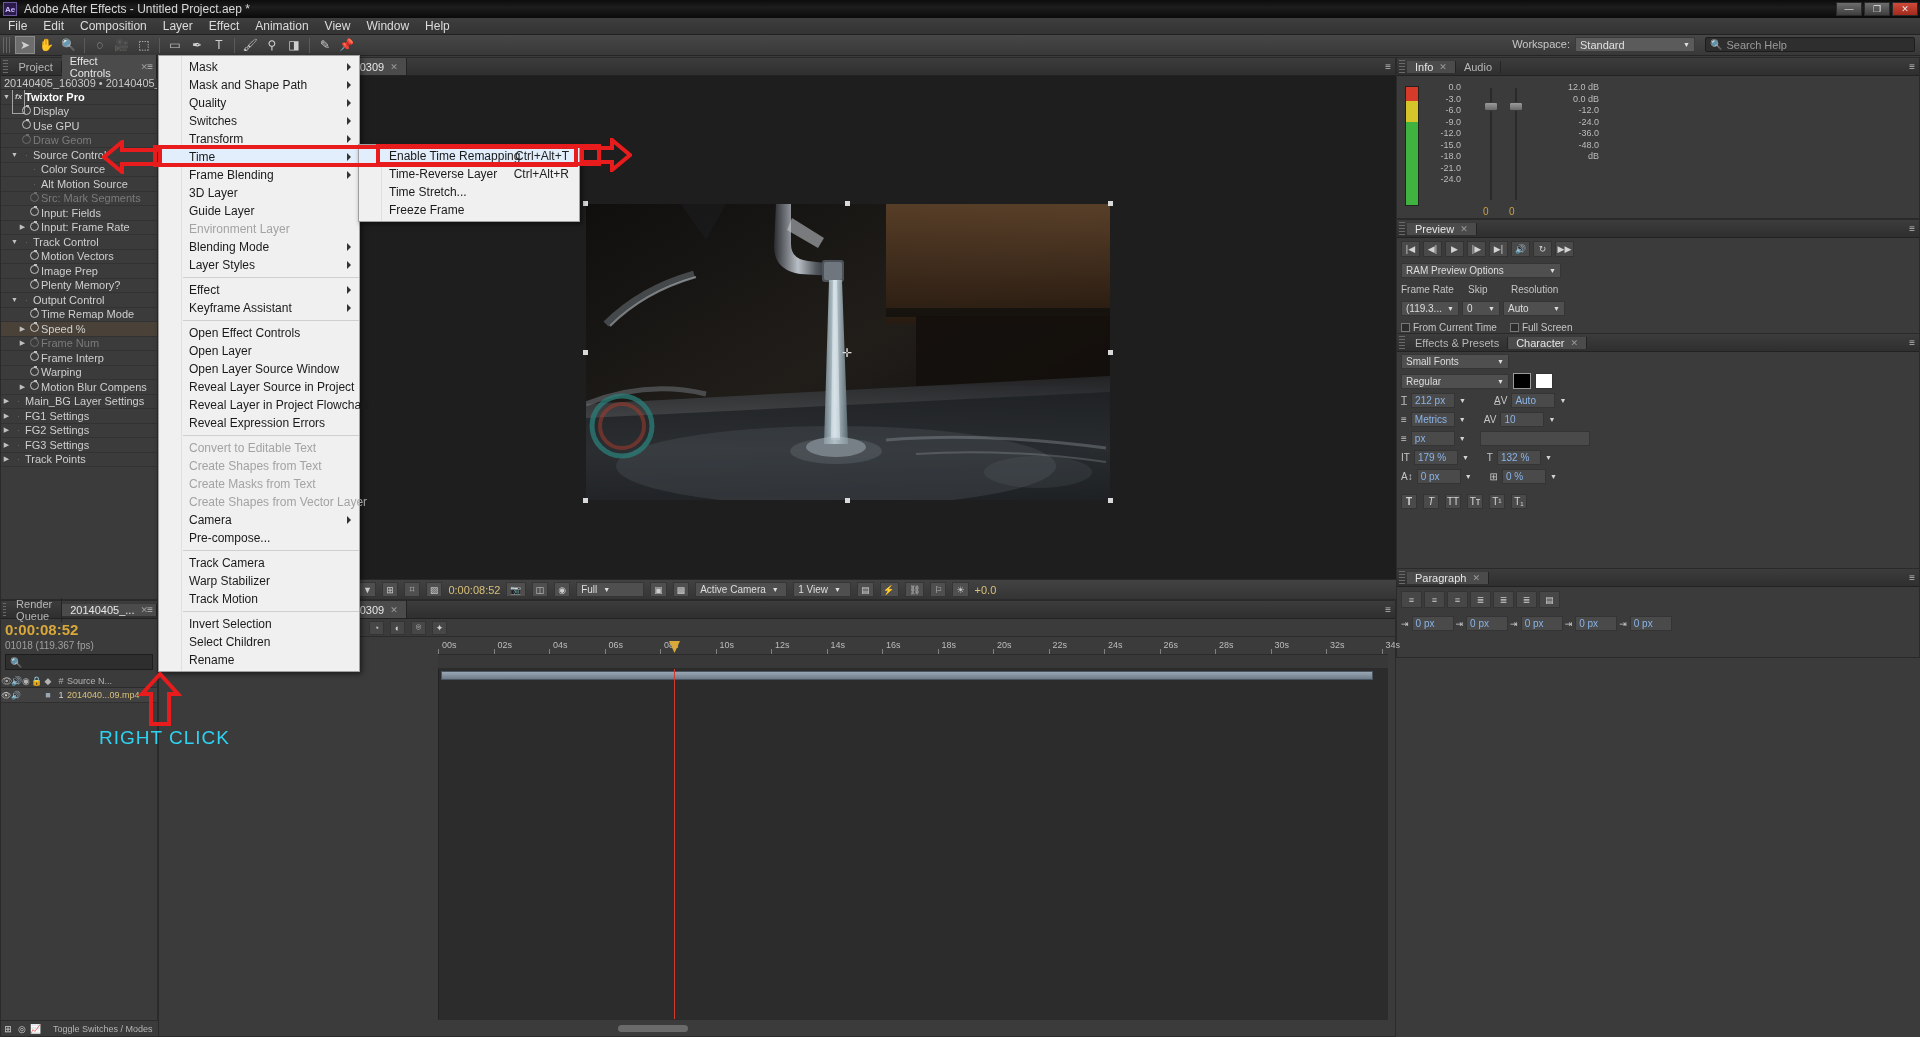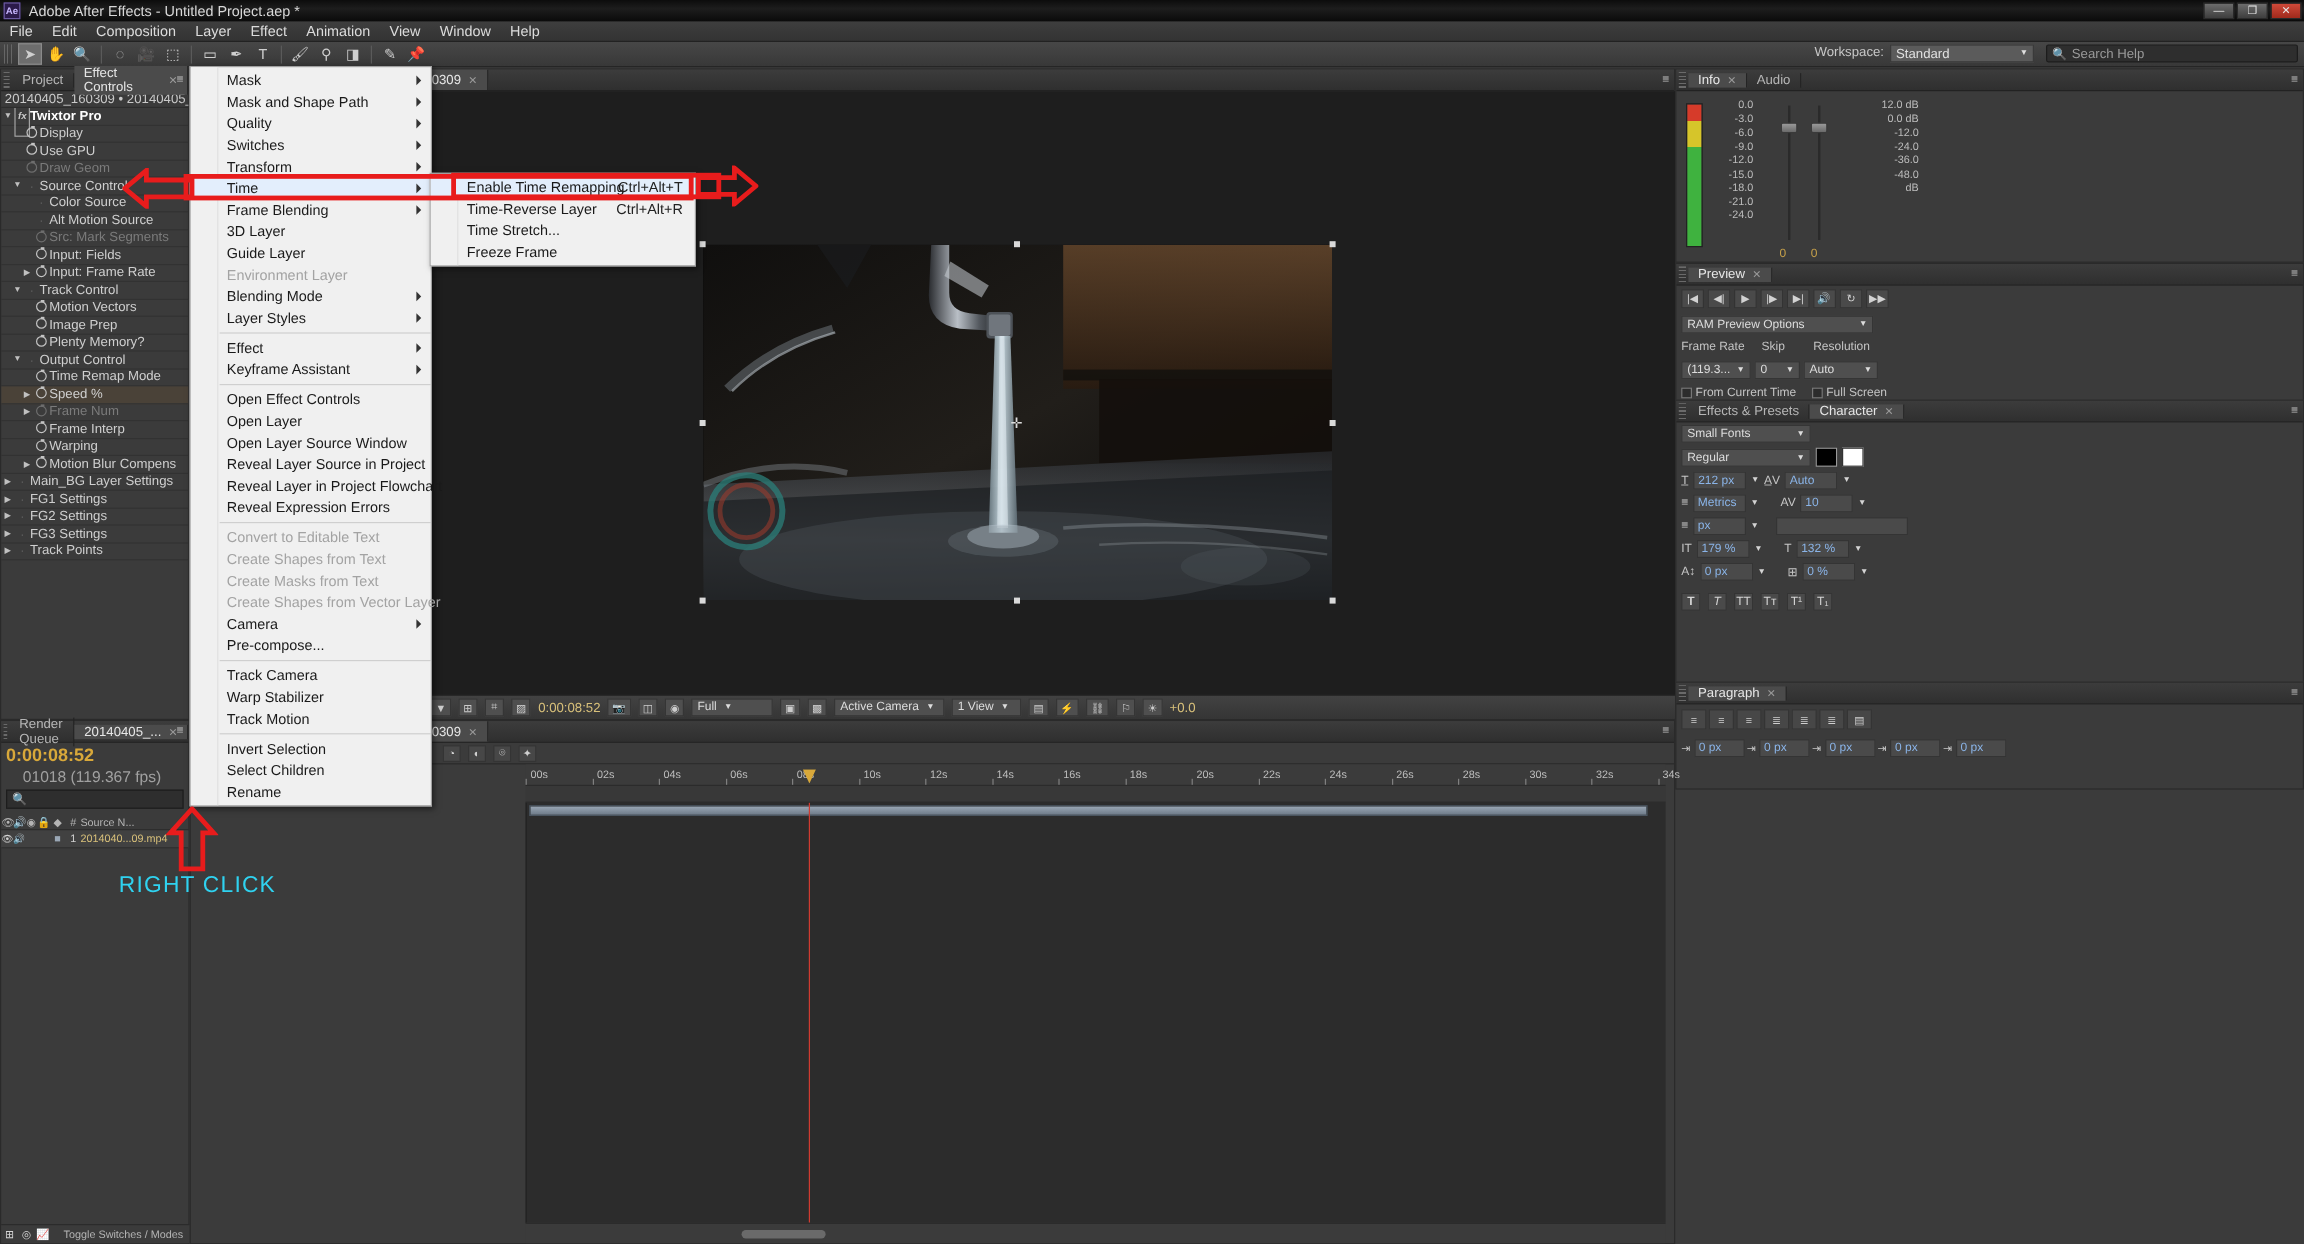--- a/index.html
+++ b/index.html
@@ -136,21 +136,21 @@
   #paraPanel{ left:1396px; top:568px; width:524px; height:90px; }
   .para-grid{ display:flex; flex-wrap:wrap; gap:2px; padding:4px; }
   .pbtn{ width:21px; height:17px; background:#474747; border:1px solid #343434;
     color:#cfcfcf; font-size:9px; display:flex; align-items:center; justify-content:center;}
   .pfield{ height:15px; width:42px; background:#4a4a4a; border:1px solid #343434;
     color:#8ab4e8; font-size:10px; display:flex; align-items:center; padding:0 3px; }
 
   
   #rqPanel{ left:0; top:600px; width:158px; height:437px; }
   .rq-time{ color:#d8a83a; font-size:15px; font-weight:bold; padding:2px 4px; }
-  .rq-sub{ color:#a0a0a0; font-size:13px; padding:0 18px 3px; }
+  .rq-sub{ color:#a0a0a0; font-size:10px; padding:0 4px 3px; }
 
   
   #timeline{ left:158px; top:600px; width:1238px; height:437px; }
   .tl-tabs{ height:18px; background:linear-gradient(to bottom,#3c3c3c,#2f2f2f);
     display:flex; align-items:stretch; border-bottom:1px solid #222; position:relative; }
   .tl-toolrow{ height:18px; background:#3b3b3b; display:flex; align-items:center;
     gap:6px; padding-left:210px; border-bottom:1px solid #2b2b2b; }
   .tl-icon{ width:15px; height:14px; background:#474747; border:1px solid #343434;
     color:#cfcfcf; font-size:9px; display:flex; align-items:center; justify-content:center; }
   .tl-layerrow{ height:15px; display:flex; align-items:center; font-size:10px;
@@ -625,21 +625,21 @@
         <span>Regular</span>
         <span class="car" style="margin-left:auto;font-size:7px">▼</span>
       </div>
       <div class="swatch-blk"></div>
       <div class="swatch-wht"></div>
     </div>
     <div class="ch-row">
       <span class="ch-ic">T̲</span>
       <div class="ch-field">212 px</div>
       <span class="car" style="font-size:7px">▼</span>
-      <span class="ch-ic" style="margin-left:0">A̲V</span>
+      <span class="ch-ic" style="margin-left:24px">A̲V</span>
       <div class="ch-field" style="color:#8ab4e8">Auto</div>
       <span class="car" style="font-size:7px">▼</span>
     </div>
     <div class="ch-row">
       <span class="ch-ic">≡</span>
       <div class="ch-field">Metrics</div>
       <span class="car" style="font-size:7px">▼</span>
       <span class="ch-ic" style="margin-left:14px">AV</span>
       <div class="ch-field">10</div>
       <span class="car" style="font-size:7px">▼</span>

